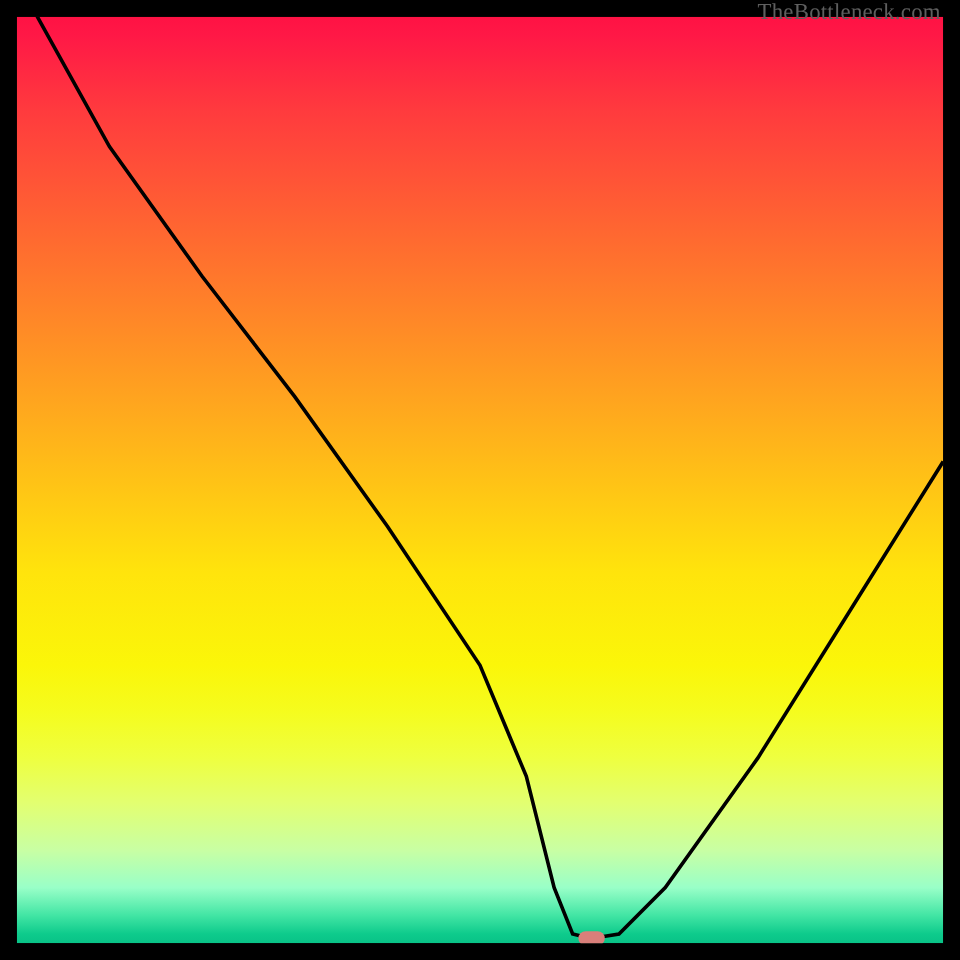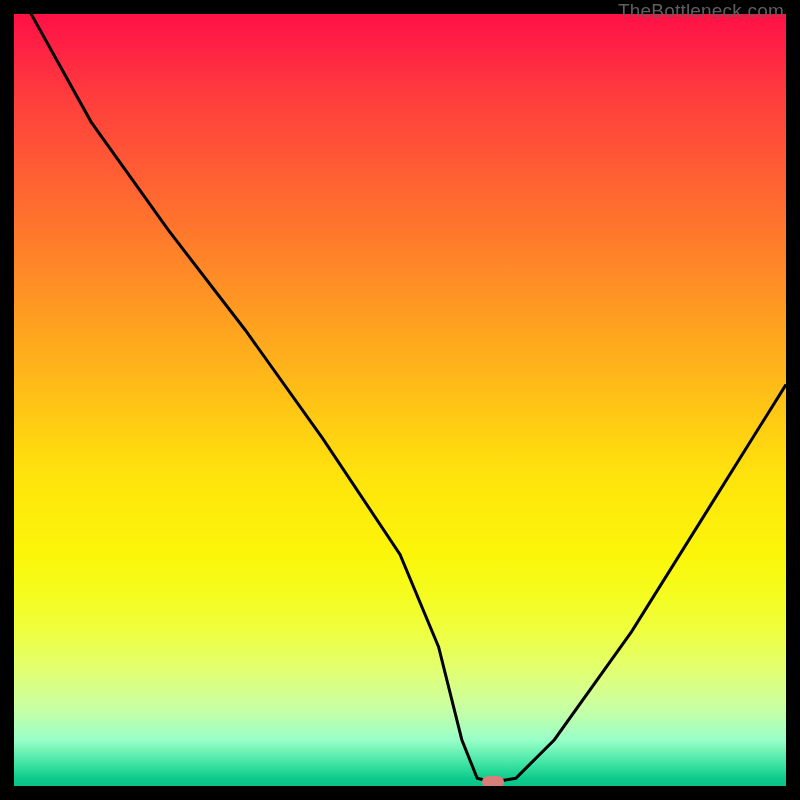--- a/index.html
+++ b/index.html
@@ -52,20 +52,21 @@
     stroke-width: 3px;
   }
   .watermark {
     position: absolute;
     top: 0px;
     right: 16px;
     color: #5f5f5f;
     font-size: 19px;
     font-weight: 500;
     letter-spacing: 0.2px;
+    font-family: Liberation Serif, serif;
   }
   .marker {
     position: absolute;
     width: 22px;
     height: 12px;
     border-radius: 6px;
     background: #d97f7a;
     transform: translate(-50%, -50%);
   }
 </style>

